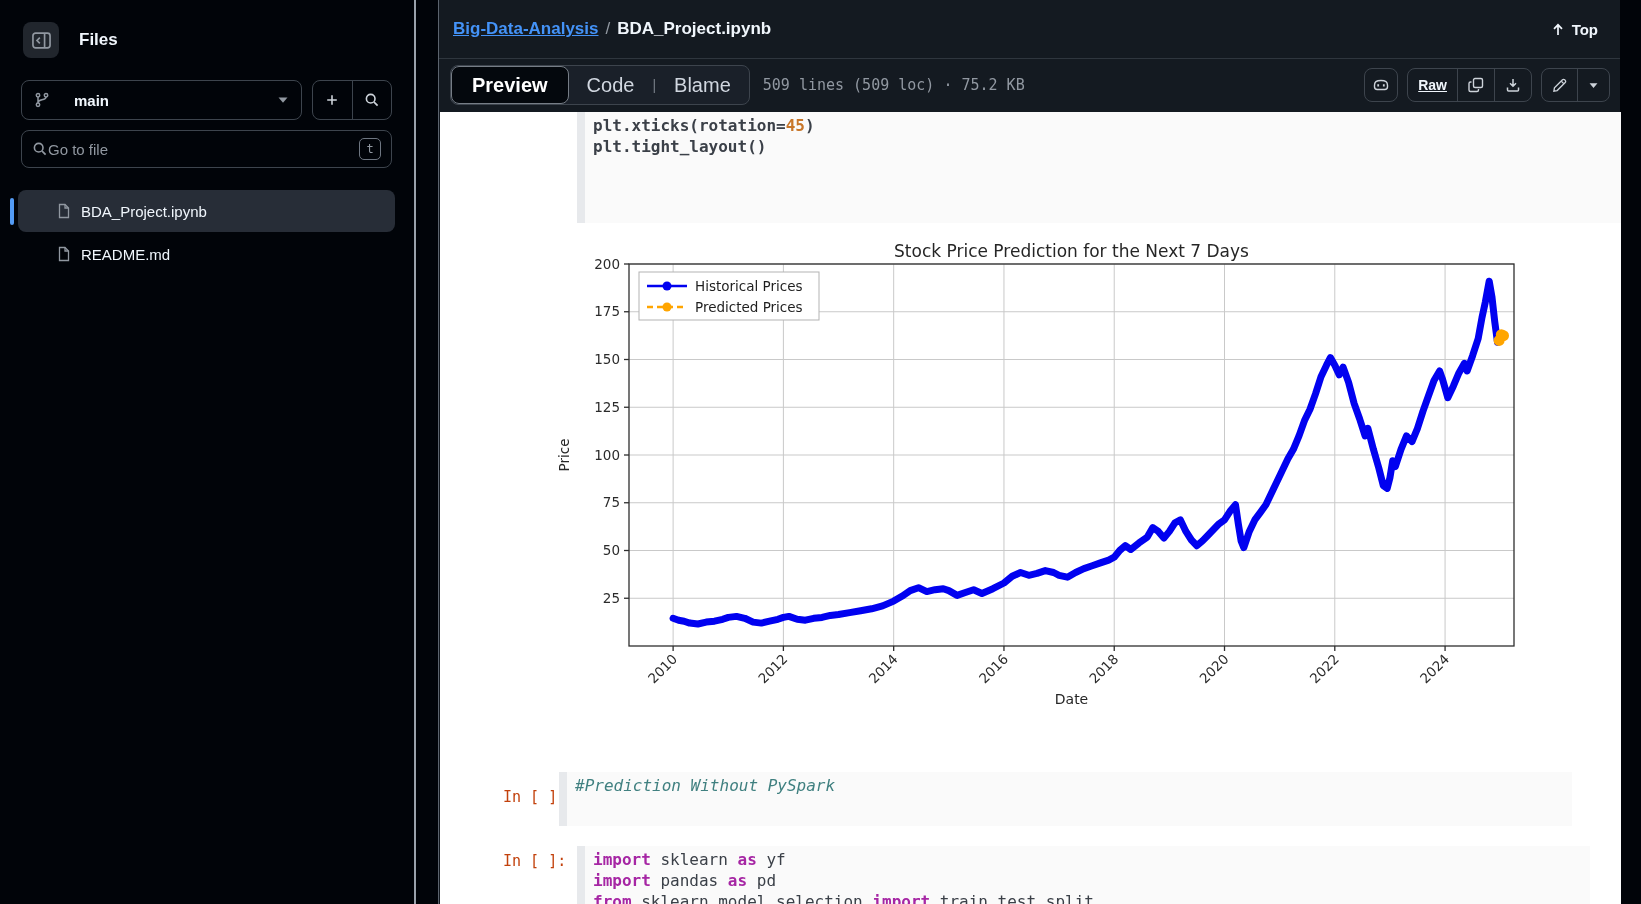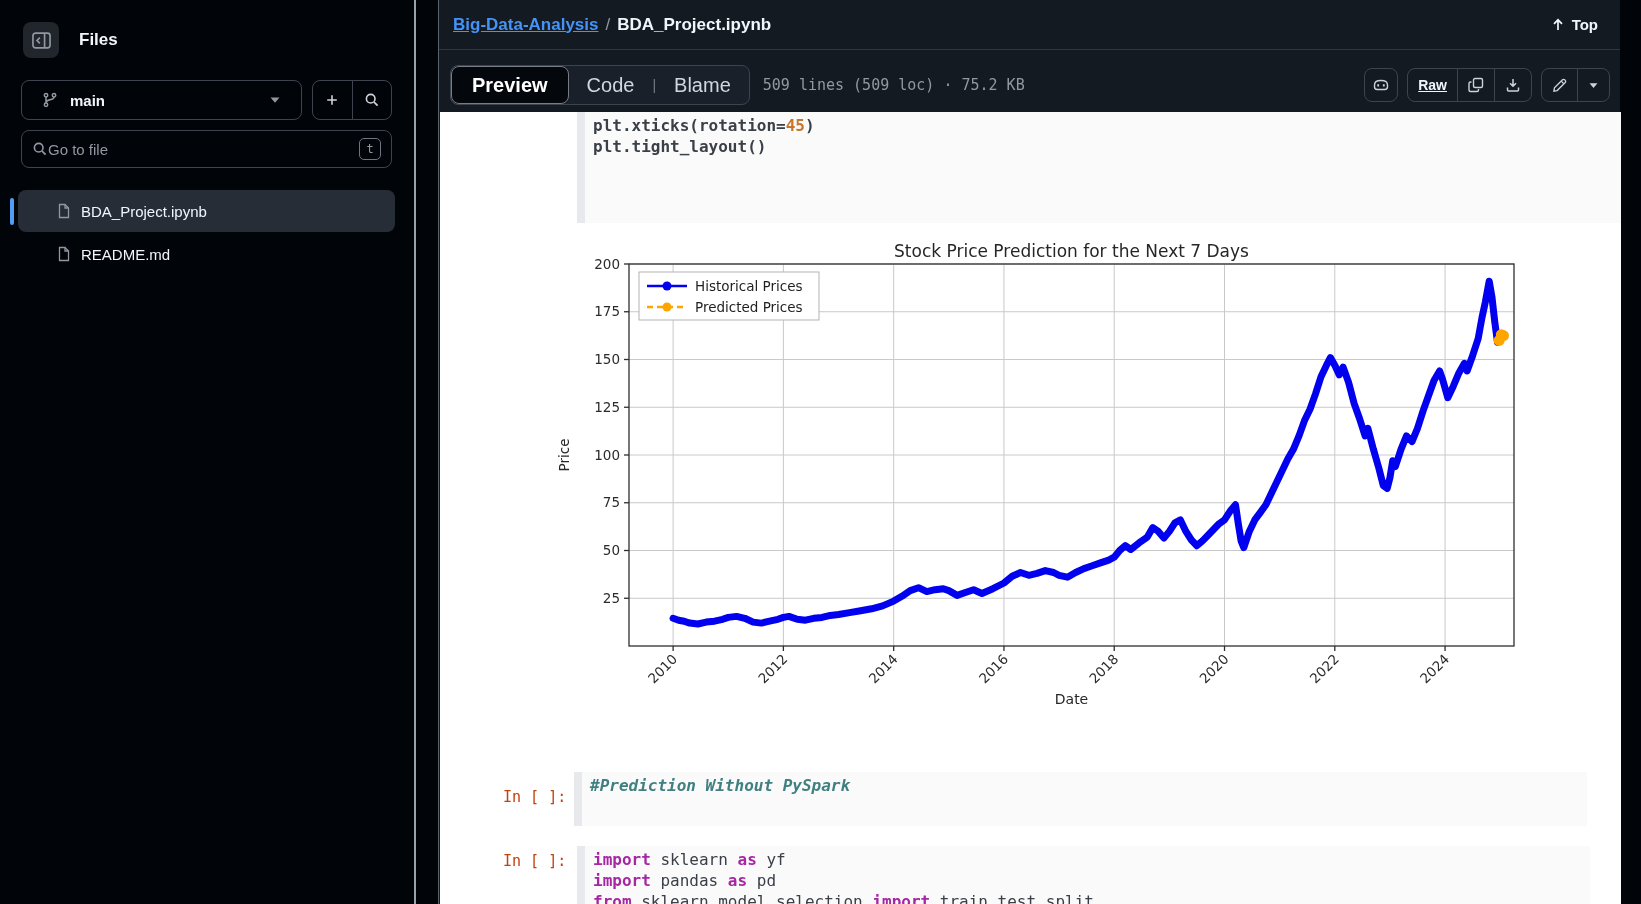--- a/index.html
+++ b/index.html
@@ -11,21 +11,21 @@
   }
   
   .sidebar { position:absolute; left:0; top:0; width:415px; height:904px; background:#010409; }
   .sidebar-divider { position:absolute; left:414px; top:0; width:2px; height:904px; background:#99a1ab; }
   .sb-head { position:absolute; left:23px; top:22px; display:flex; align-items:center; gap:20px; }
   .collapse-btn { width:36px; height:36px; border-radius:8px; background:#21262d; border:none;
     display:flex; align-items:center; justify-content:center; cursor:pointer; }
   .files-title { color:#f0f6fc; font-size:17px; font-weight:700; }
   .branch-row { position:absolute; left:21px; top:80px; width:371px; height:40px; display:flex; }
   .branch-btn { width:281px; height:40px; border:1px solid #3d444d; border-radius:8px;
-    background:transparent; display:flex; align-items:center; padding:0 20px; gap:12px; cursor:pointer; }
+    background:transparent; display:flex; align-items:center; padding:0 12px; gap:24px; cursor:pointer; }
   .branch-btn .label { color:#f0f6fc; font-size:15px; font-weight:600; flex:1; text-align:left; }
   .btn-group { position:absolute; left:312px; top:80px; width:80px; height:40px;
     border:1px solid #3d444d; border-radius:8px; display:flex; overflow:hidden; }
   .btn-group .cell { flex:1; display:flex; align-items:center; justify-content:center;
     background:transparent; border:none; cursor:pointer; }
   .btn-group .cell + .cell { border-left:1px solid #3d444d; }
   .goto-wrap { position:absolute; left:21px; top:130px; width:371px; height:38px;
     border:1px solid #3d444d; border-radius:8px; display:flex; align-items:center; padding:0 10px; }
   .goto-wrap input { flex:1; background:transparent; border:none; outline:none;
     color:#e6edf3; font-size:15px; font-family:"Liberation Sans",sans-serif; }
@@ -34,21 +34,21 @@
     color:#9198a1; font-size:12px; display:flex; align-items:center; justify-content:center;
     font-family:"DejaVu Sans Mono",monospace; }
   .file-row { position:absolute; left:18px; width:377px; height:42px; border-radius:8px;
     display:flex; align-items:center; padding-left:38px; gap:9px; cursor:pointer; }
   .file-row.selected { background:#272d37; }
   .file-row .fname { color:#f0f6fc; font-size:15px; }
   .active-bar { position:absolute; left:10px; top:198px; width:4px; height:27px; border-radius:2px; background:#539bf5; }
   
   .main { position:absolute; left:438px; top:0; width:1182px; height:904px;
     border-left:1px solid #5b636d; background:#141a21; }
-  .breadcrumb-row { position:absolute; left:0; top:0; width:100%; height:50px;
+  .breadcrumb-row { position:absolute; left:0; top:0; width:100%; height:59px;
     border-bottom:1px solid #2f363e; display:flex; align-items:center; padding:0 22px 0 14px; }
   .crumb-link { color:#4493f8; font-size:17px; font-weight:600; text-decoration:underline; cursor:pointer; }
   .crumb-sep { color:#9198a1; font-size:17px; margin:0 7px; }
   .crumb-file { color:#f0f6fc; font-size:17px; font-weight:700; }
   .top-link { margin-left:auto; display:flex; align-items:center; gap:7px; color:#f0f6fc;
     font-size:15px; font-weight:600; cursor:pointer; }
   .toolbar-row { position:absolute; left:0; top:58px; width:100%; height:54px;
     display:flex; align-items:center; padding:0 10px 0 11px; }
   .seg-tabs { display:flex; align-items:center; height:40px; border:1px solid #3d444d;
     border-radius:8px; background:#1a2029; overflow:hidden; }
@@ -318,21 +318,21 @@
             <line x1="108" x2="148" y1="46" y2="46" stroke="#0101f0" stroke-width="2.5"></line>
             <circle cx="128" cy="46" r="4.5" fill="#0101f0"></circle>
             <text x="156" y="50.5" font-size="13.5" fill="#1f1f1f">Historical Prices</text>
             <line x1="108" x2="148" y1="67" y2="67" stroke="#ffa500" stroke-width="2.5" stroke-dasharray="6 4"></line>
             <circle cx="128" cy="67" r="4.5" fill="#ffa500"></circle>
             <text x="156" y="71.5" font-size="13.5" fill="#1f1f1f">Predicted Prices</text>
           </svg>
       </div>
 
       <span class="prompt" style="left:63px; top:676px;">In [ ]:</span>
-      <div class="code-cell" id="cell-comment" style="left:134px; top:660px; width:1013px; height:54px;font-weight:bold;">
+      <div class="code-cell" id="cell-comment" style="left:119px; top:660px; width:1013px; height:54px;">
           <div class="pad">
             <div class="code-line"><span class="tok-c">#Prediction Without PySpark</span></div>
           </div>
         </div>
 
       <span class="prompt" style="left:63px; top:740px;">In [ ]:</span>
       <div class="code-cell" id="cell-imports" style="left:137px; top:734px; width:1013px; height:90px;">
           <div class="pad">
             <div class="code-line"><span class="tok-k">import</span><span class="tok-d"> sklearn </span><span class="tok-k">as</span><span class="tok-d"> yf</span></div>
             <div class="code-line"><span class="tok-k">import</span><span class="tok-d"> pandas </span><span class="tok-k">as</span><span class="tok-d"> pd</span></div>

